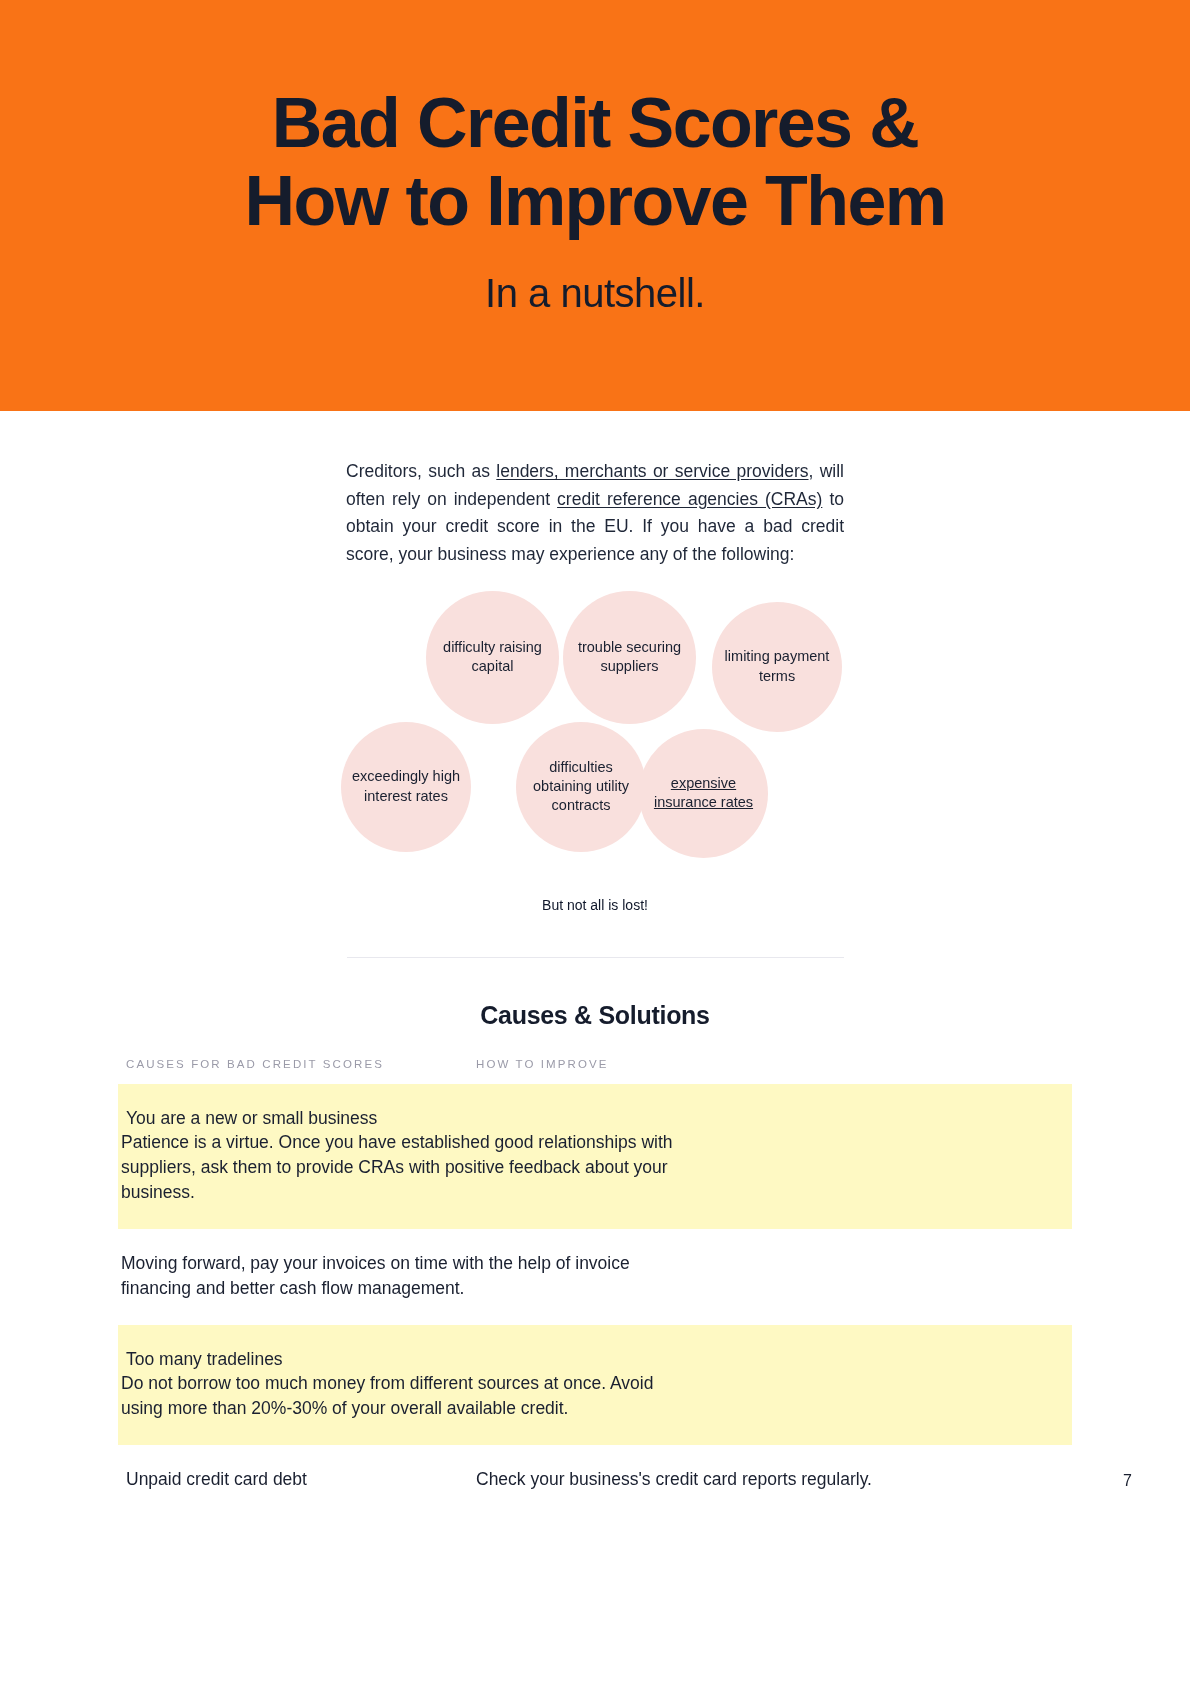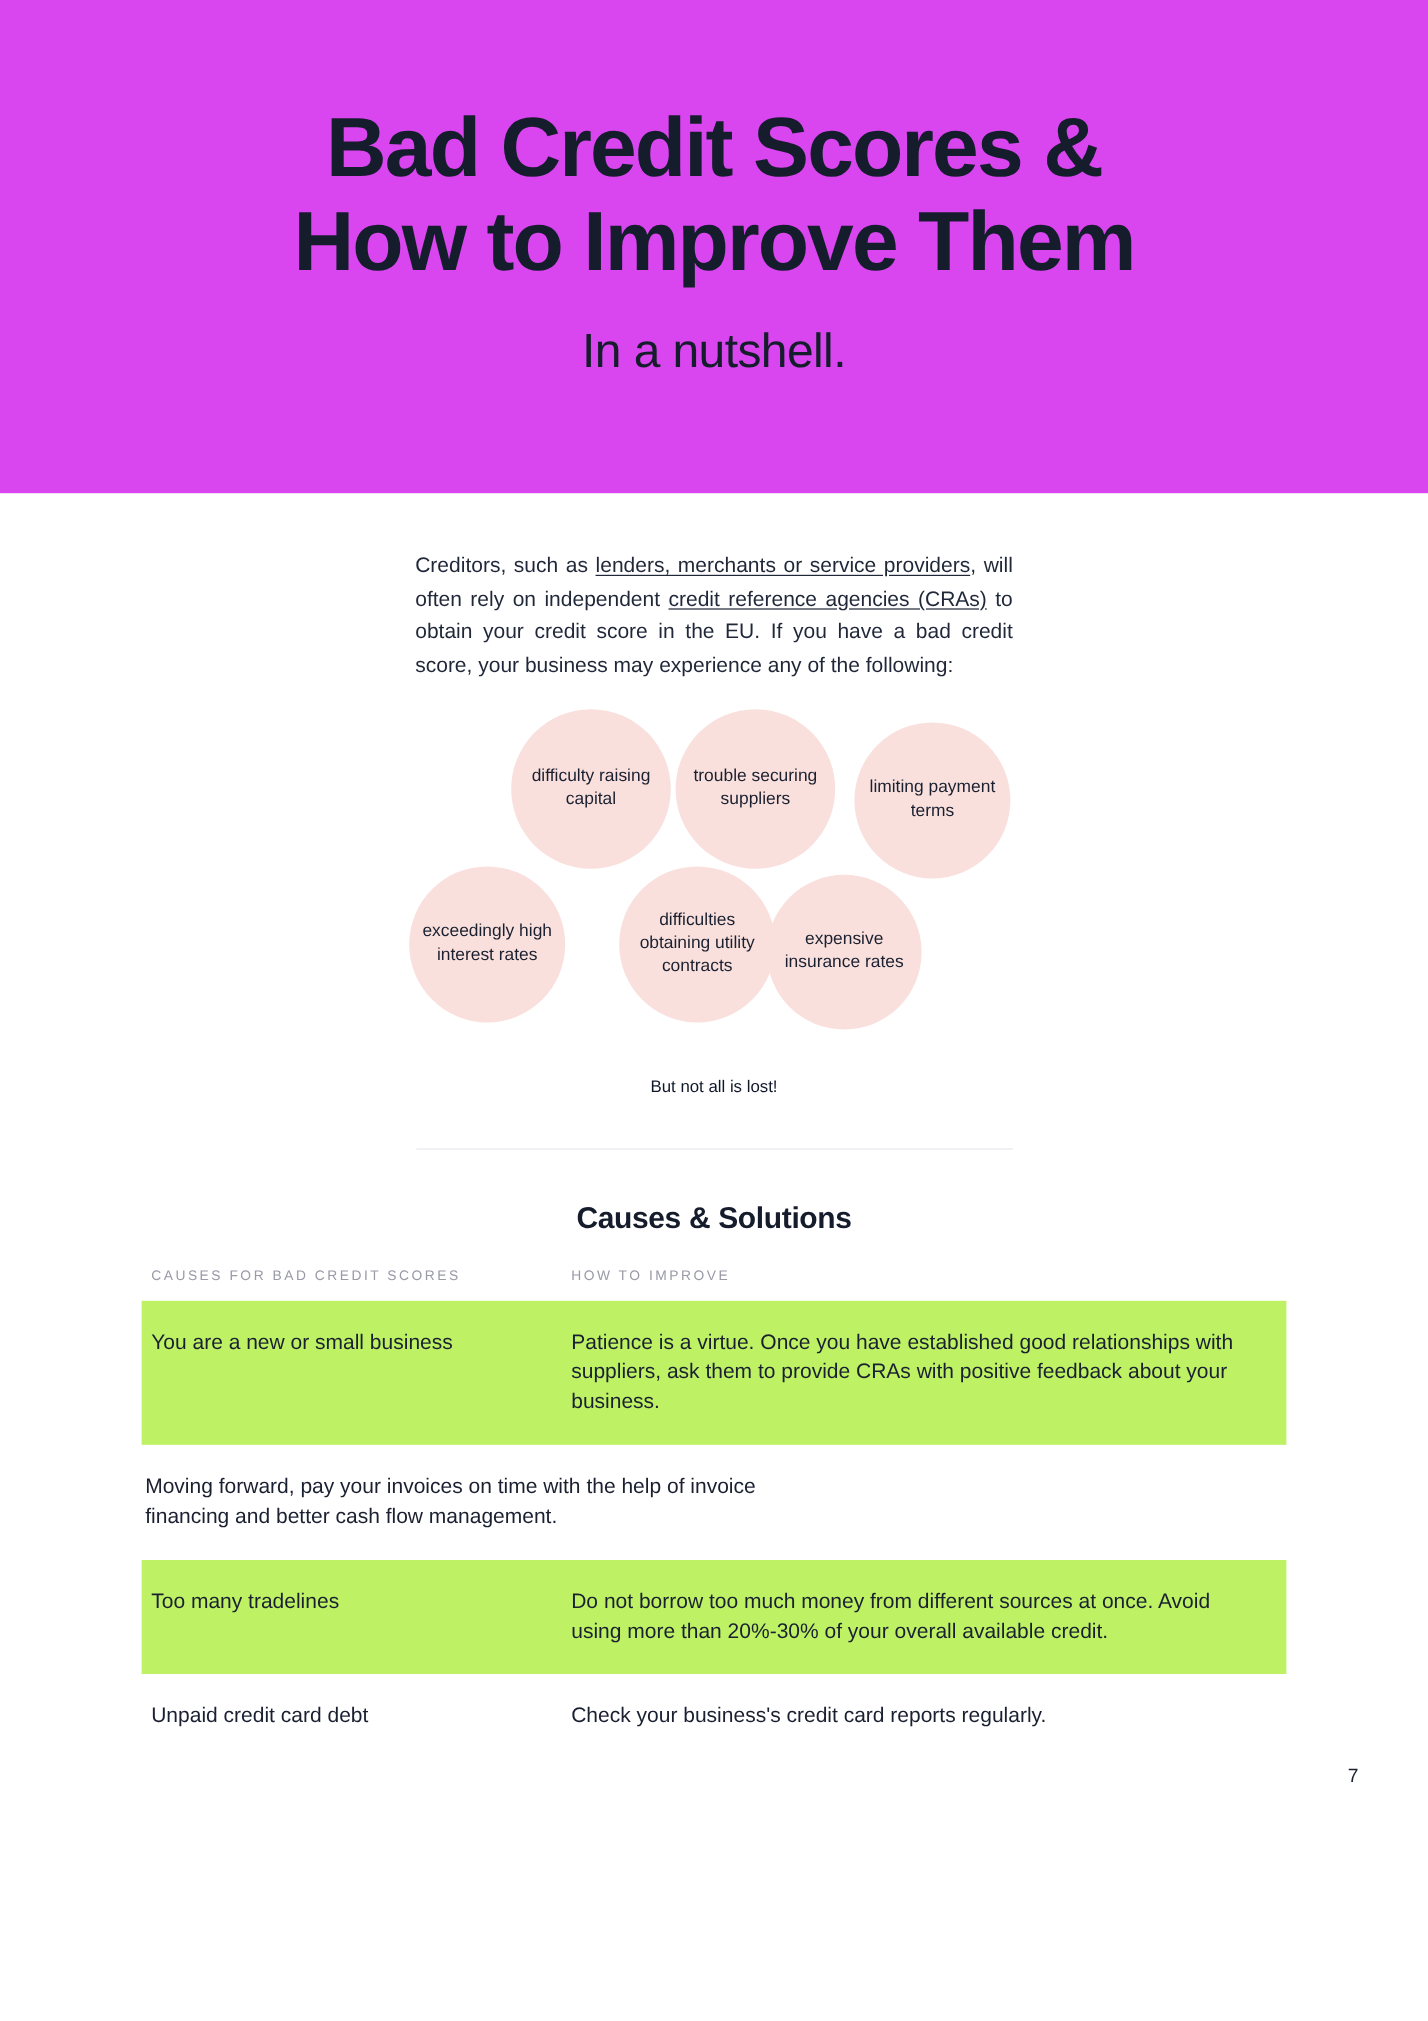--- a/index.html
+++ b/index.html
@@ -13,21 +13,21 @@
     font-family: "Liberation Sans", sans-serif;
     color: #1a2030;
     position: relative;
     overflow: hidden;
   }
 
   
   .header-band {
     width: 1190px;
     height: 411px;
-    background: #d946ef;
+    background: #f97316;
     box-sizing: border-box;
     padding-top: 84px;
     text-align: center;
   }
   .doc-title {
     font-size: 70px;
     font-weight: bold;
     line-height: 1.12;
     letter-spacing: -1.6px;
     color: #151c2c;
@@ -126,21 +126,21 @@
     text-transform: uppercase;
   }
   .col-a { width: 355px; padding-left: 8px; box-sizing: border-box; }
   .col-b { width: 599px; padding-left: 3px; box-sizing: border-box; }
 
   .trow {
     display: flex;
     box-sizing: border-box;
     padding: 22px 0 24px 0;
   }
-  .trow.alt { background: #bef264; }
+  .trow.alt { background: #fef9c3; flex-direction: column; }
   .cell {
     font-size: 17.5px;
     line-height: 1.42;
     color: #1a2030;
     box-sizing: border-box;
   }
   .cell.cause { width: 355px; padding-left: 8px; }
   .cell.fix   { width: 599px; padding-left: 3px; padding-right: 40px; }
 
   
@@ -176,21 +176,21 @@
   </div>
   <div class="bubble" style="left:712px; top:11px; width:130px; height:130px;">
     <span>limiting payment terms</span>
   </div>
   <div class="bubble" style="left:341px; top:131px; width:130px; height:130px;">
     <span>exceedingly high interest rates</span>
   </div>
   <div class="bubble" style="left:516px; top:131px; width:130px; height:130px;">
     <span>difficulties obtaining utility contracts</span>
   </div>
-  <div class="bubble" style="left:639px; top:138px; width:129px; height:129px;">
+  <div class="bubble" style="left:639px; top:138px; width:129px; height:129px;text-decoration:underline;">
     <span>expensive insurance rates</span>
   </div>
 </div>
 
 <div class="hope-line">But not all is lost!</div>
 
 <div class="divider"></div>
 
 <div class="cs-heading">Causes &amp; Solutions</div>
 

